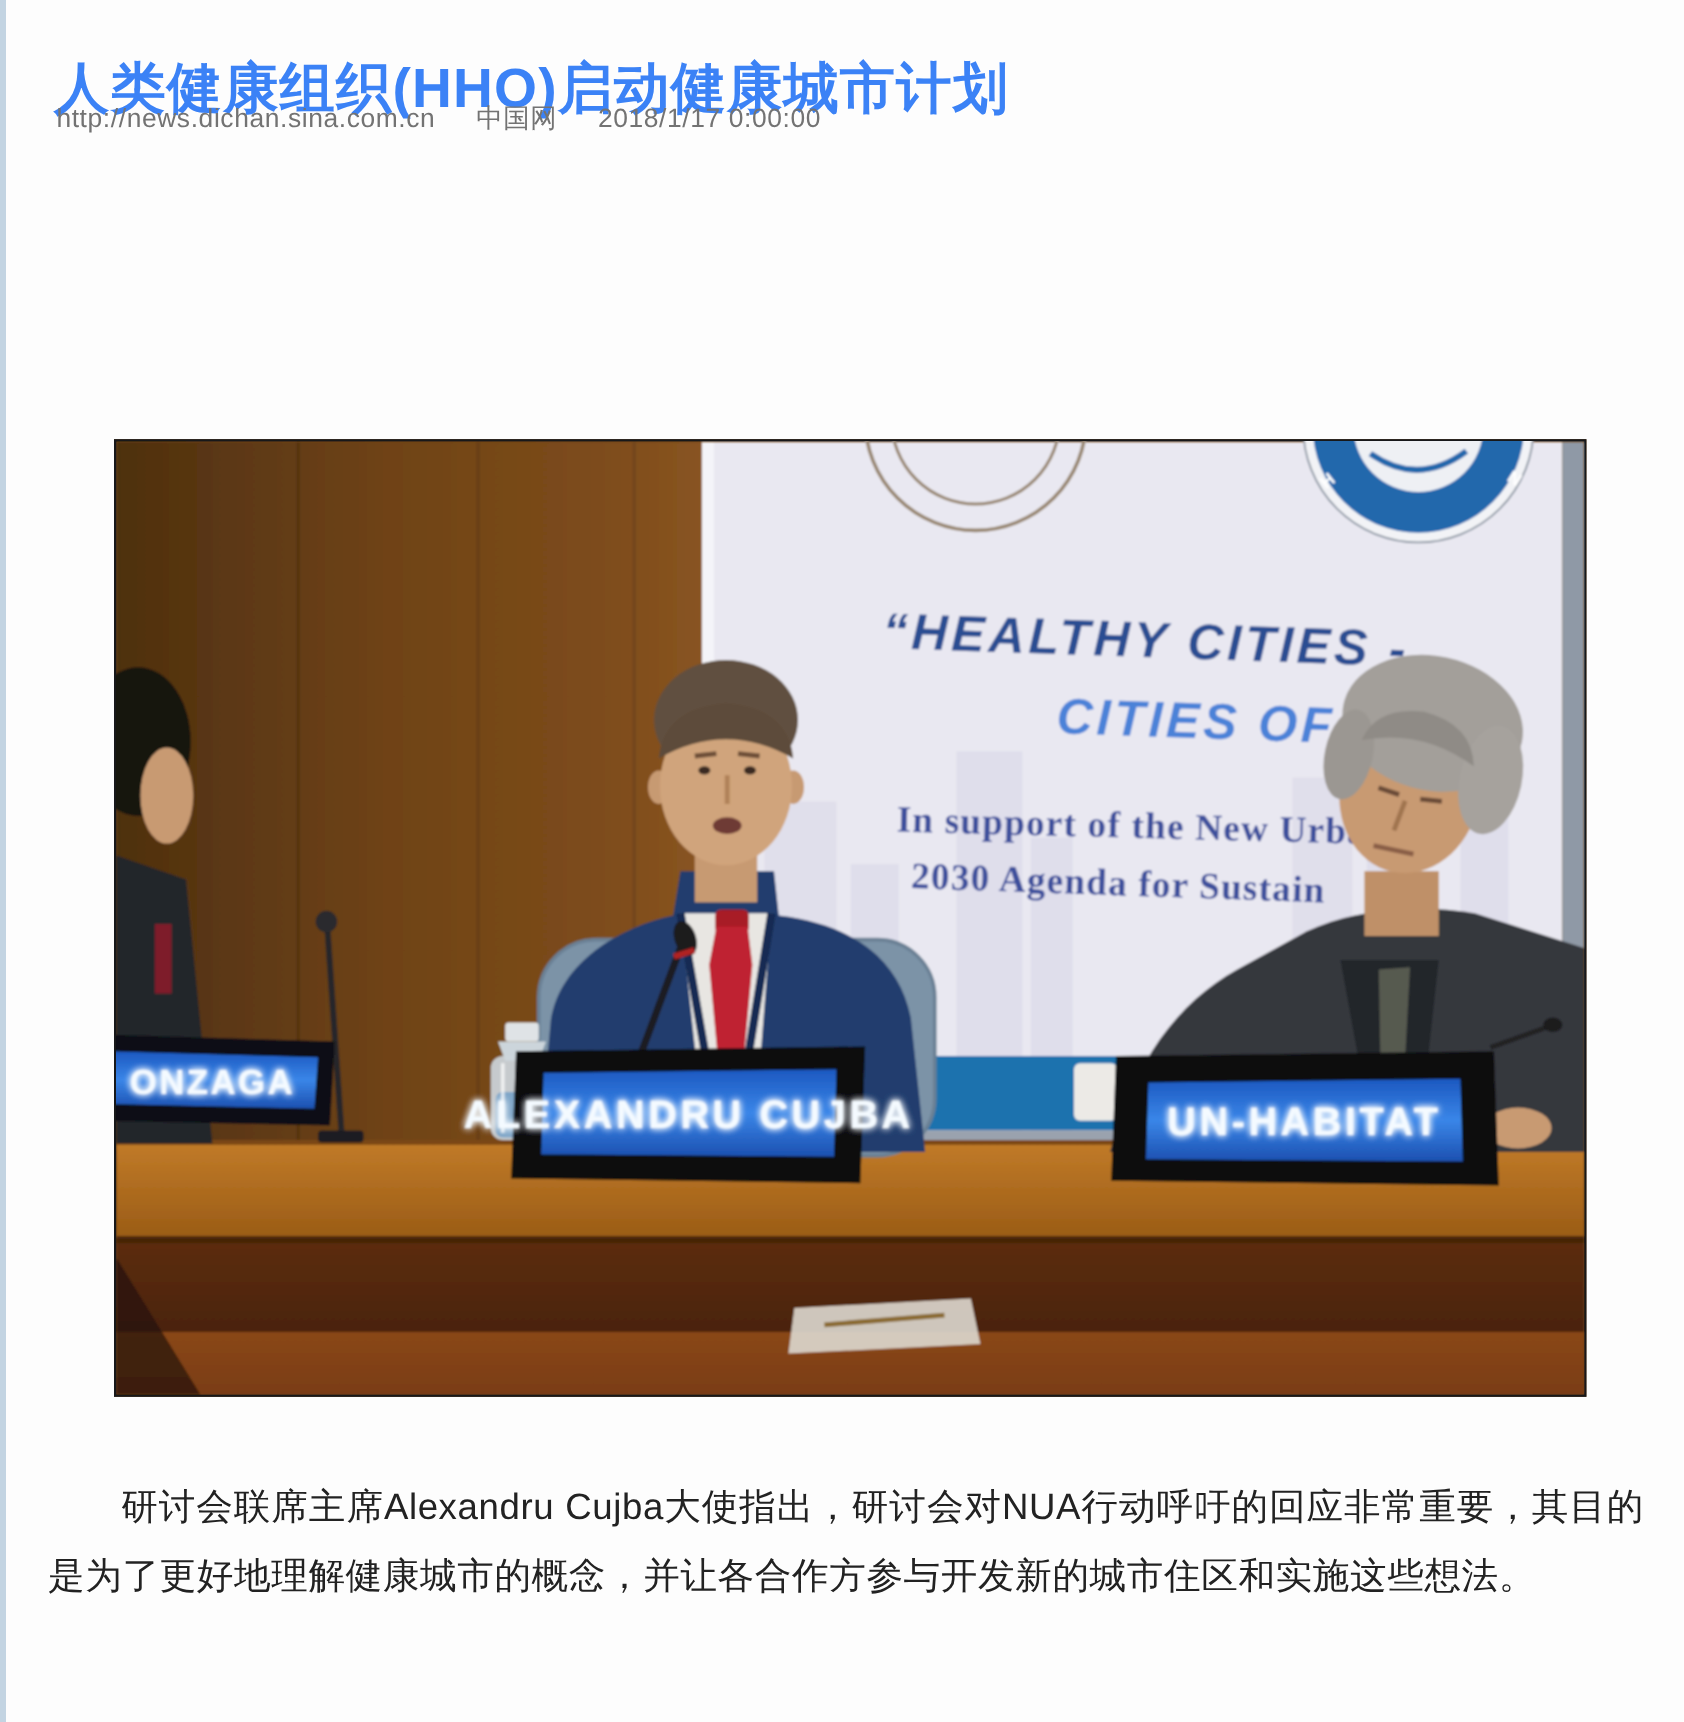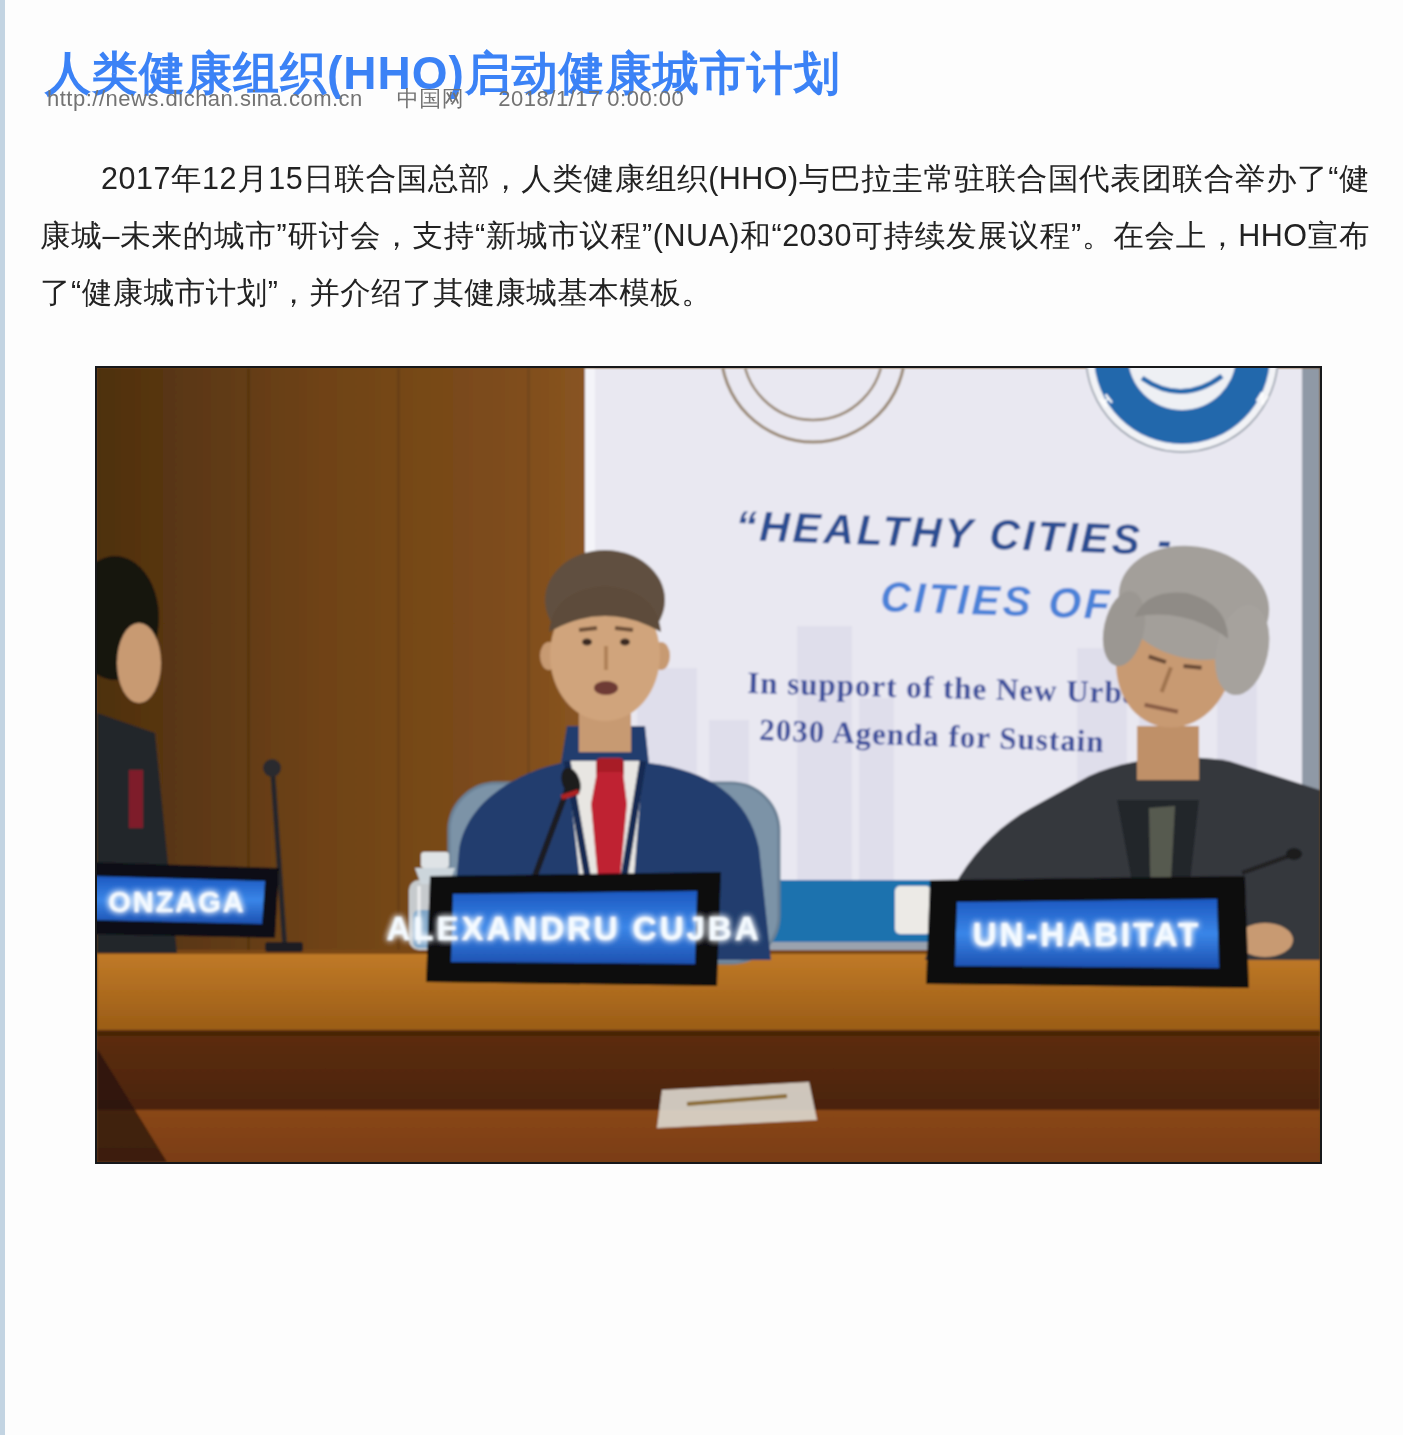--- a/index.html
+++ b/index.html
@@ -29,21 +29,20 @@
 
 <div class="page">
   <div class="edge-strip"></div>
 
   <h1 class="title">人类健康组织(HHO)启动健康城市计划</h1>
 
   <div class="meta">
     <span>http://news.dichan.sina.com.cn</span><span>中国网</span><span>2018/1/17 0:00:00</span>
   </div>
 
-  <div class="para para1">2017年12月15日联合国总部，人类健康组织(HHO)与巴拉圭常驻联合国代表团联合举办了“健康城–未来的城市”研讨会，支持“新城市议程”(NUA)和“2030可持续发展议程”。在会上，HHO宣布了“健康城市计划”，并介绍了其健康城基本模板。</div>
 
   <div class="photo">
     <svg width="1223" height="794" viewBox="0 0 1223 794" xmlns="http://www.w3.org/2000/svg">
       <defs>
         <clipPath id="pc">
             <rect x="0" y="0" width="1223" height="794"></rect>
           </clipPath>
         <filter id="soft" x="-5%" y="-5%" width="110%" height="110%">
           <feGaussianBlur stdDeviation="1.1"></feGaussianBlur>
         </filter>
@@ -224,13 +223,14 @@
         </g>
         <g>
           <polygon points="833,512 1148,508 1152,620 829,616" fill="#0d0d11"></polygon>
           <polygon points="860,534 1120,531 1122,600 858,598" fill="url(#screenGrad)"></polygon>
           <text class="svg-plate" x="990" y="578" text-anchor="middle" fill="#f4faff" filter="url(#glow)">UN-HABITAT</text>
         </g>
       </g>
     </svg>
   </div>
 
+  <div class="para para2">研讨会联席主席Alexandru Cujba大使指出，研讨会对NUA行动呼吁的回应非常重要，其目的是为了更好地理解健康城市的概念，并让各合作方参与开发新的城市住区和实施这些想法。</div>
 </div>
 
 </body></html>

